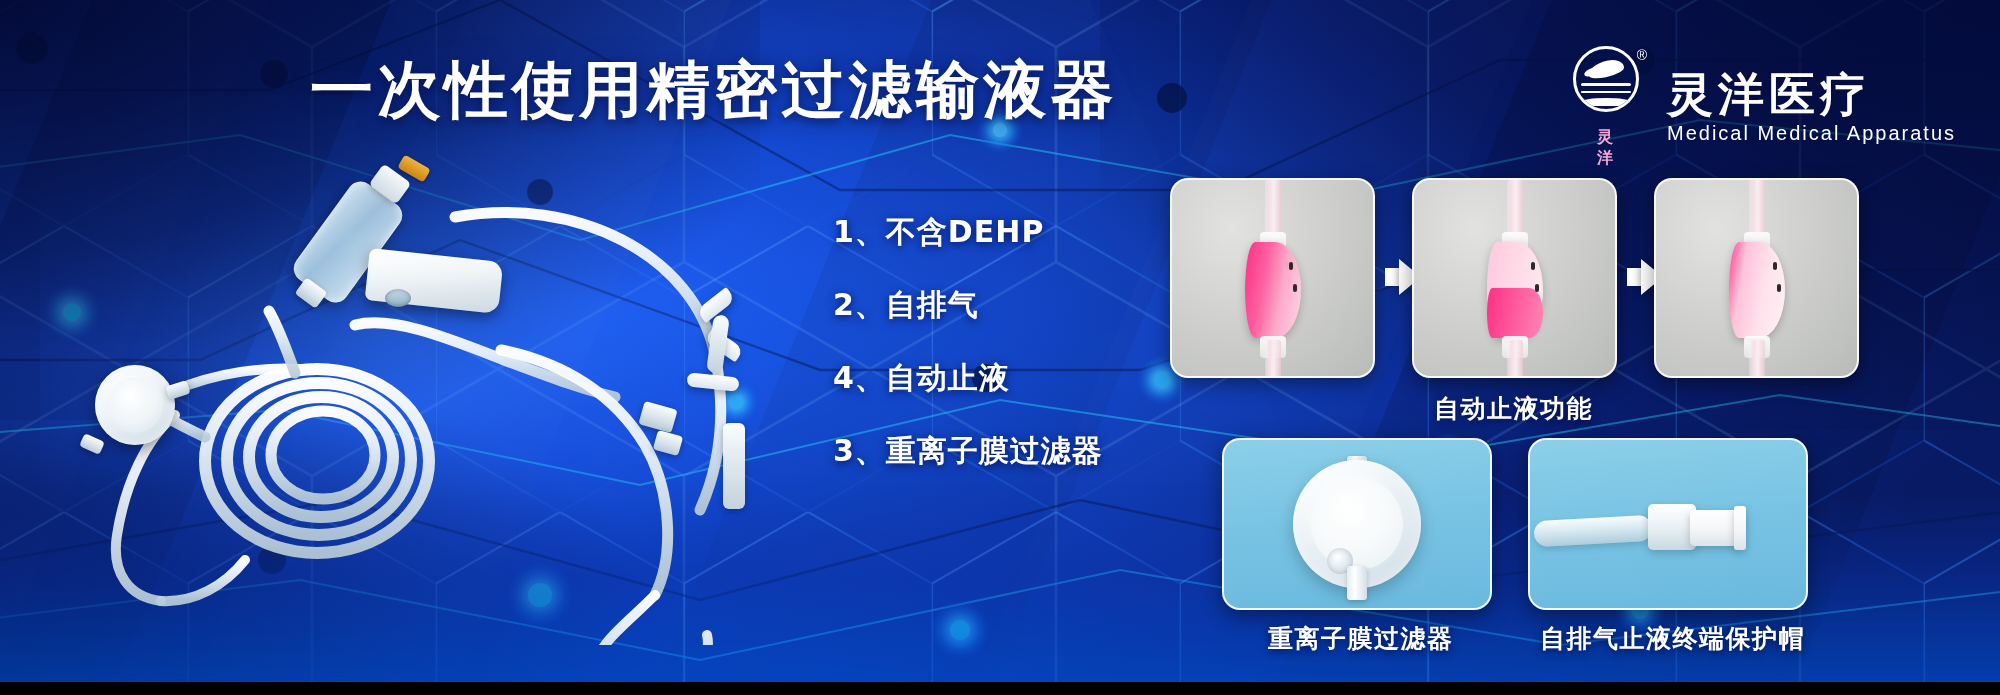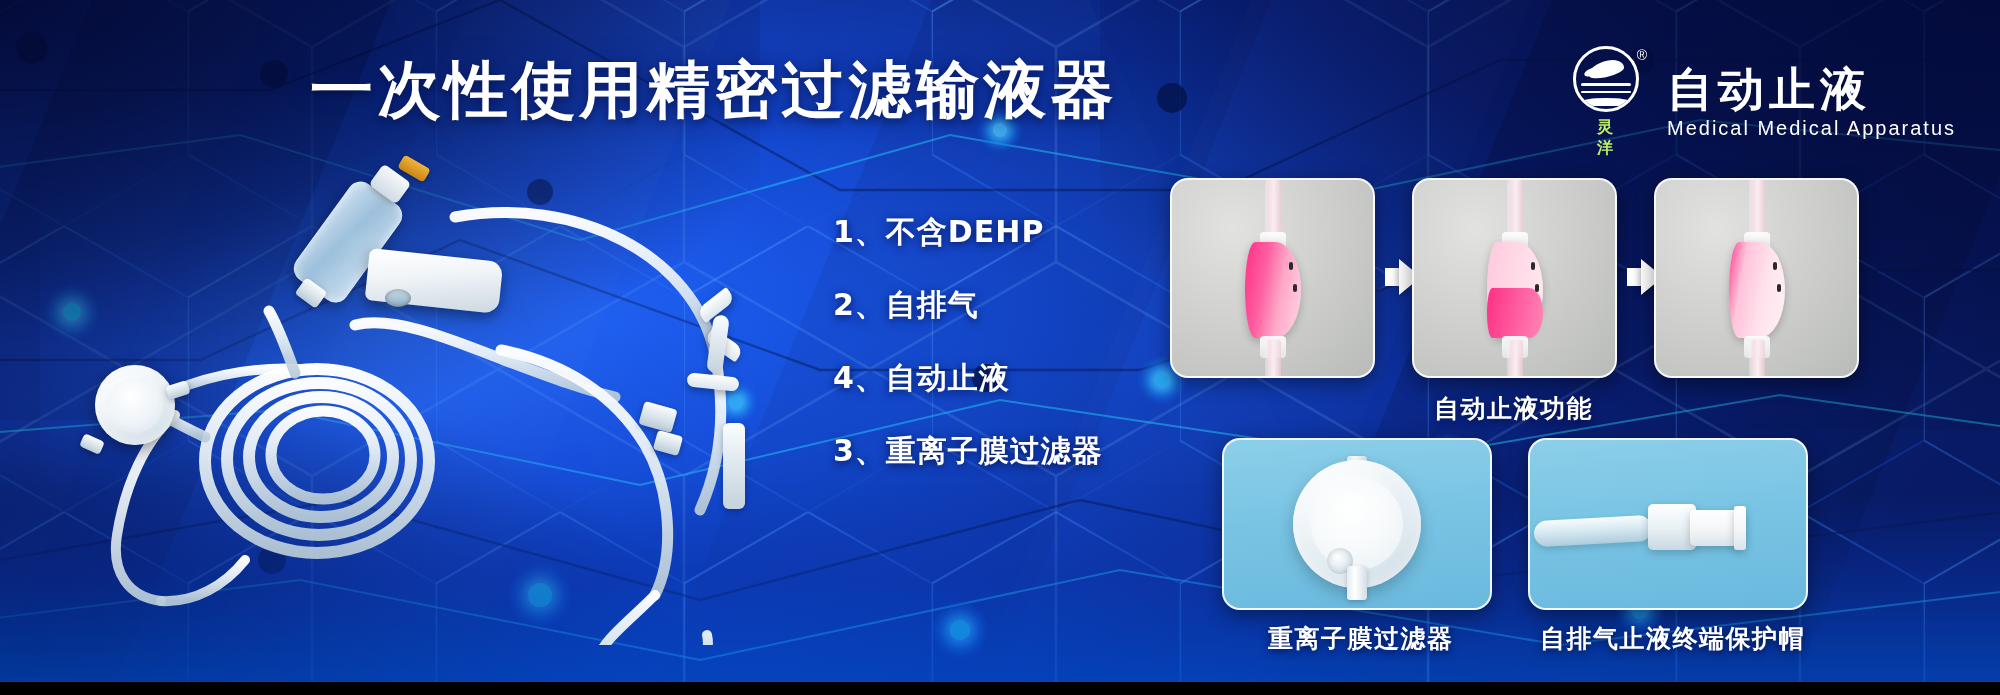--- a/index.html
+++ b/index.html
@@ -106,21 +106,21 @@
     width:22%; height:12%;
     background:#fff;
     border-radius:50% 0 0 50%;
     transform:rotate(-22deg);
   }
   .reg-mark{
     position:absolute; right:2px; top:2px;
     color:#fff; font-size:14px; line-height:1;
   }
   .logo-sub{
-    margin-top:5px; color:#bef264;
+    margin-top:15px; color:#f9a8d4;
     font-size:16px; letter-spacing:14px;
     font-family:"DejaVu Sans","Liberation Sans",sans-serif;
     font-weight:bold;
     padding-left:12px;
   }
   .logo-text{ color:#fff; }
   .logo-cn{
     font-size:46px; font-weight:bold; letter-spacing:5px; line-height:1.05;
     font-family:"DejaVu Sans","Liberation Sans",sans-serif;
   }
@@ -441,21 +441,21 @@
         <div class="lc-fish"></div>
         <div class="lc-fin"></div>
         <div class="lc-wave" style="top:56%;"></div>
         <div class="lc-wave" style="top:70%;height:2px;"></div>
         <div class="lc-wave" style="top:82%;height:8px;border-radius:50% 50% 0 0;"></div>
       </div>
       <span class="reg-mark">®</span>
       <div class="logo-sub">灵 洋</div>
     </div>
     <div class="logo-text">
-      <div class="logo-cn">自动止液</div>
+      <div class="logo-cn">灵洋医疗</div>
       <div class="logo-en">Medical Medical Apparatus</div>
     </div>
   </div>
 
   <div class="product">
 
     <svg width="720" height="480" style="position:absolute;left:0;top:0;">
       <defs>
         <linearGradient id="tubeG" x1="0" y1="0" x2="0" y2="1">
           <stop offset="0%" stop-color="#ffffff" stop-opacity=".98"></stop>

